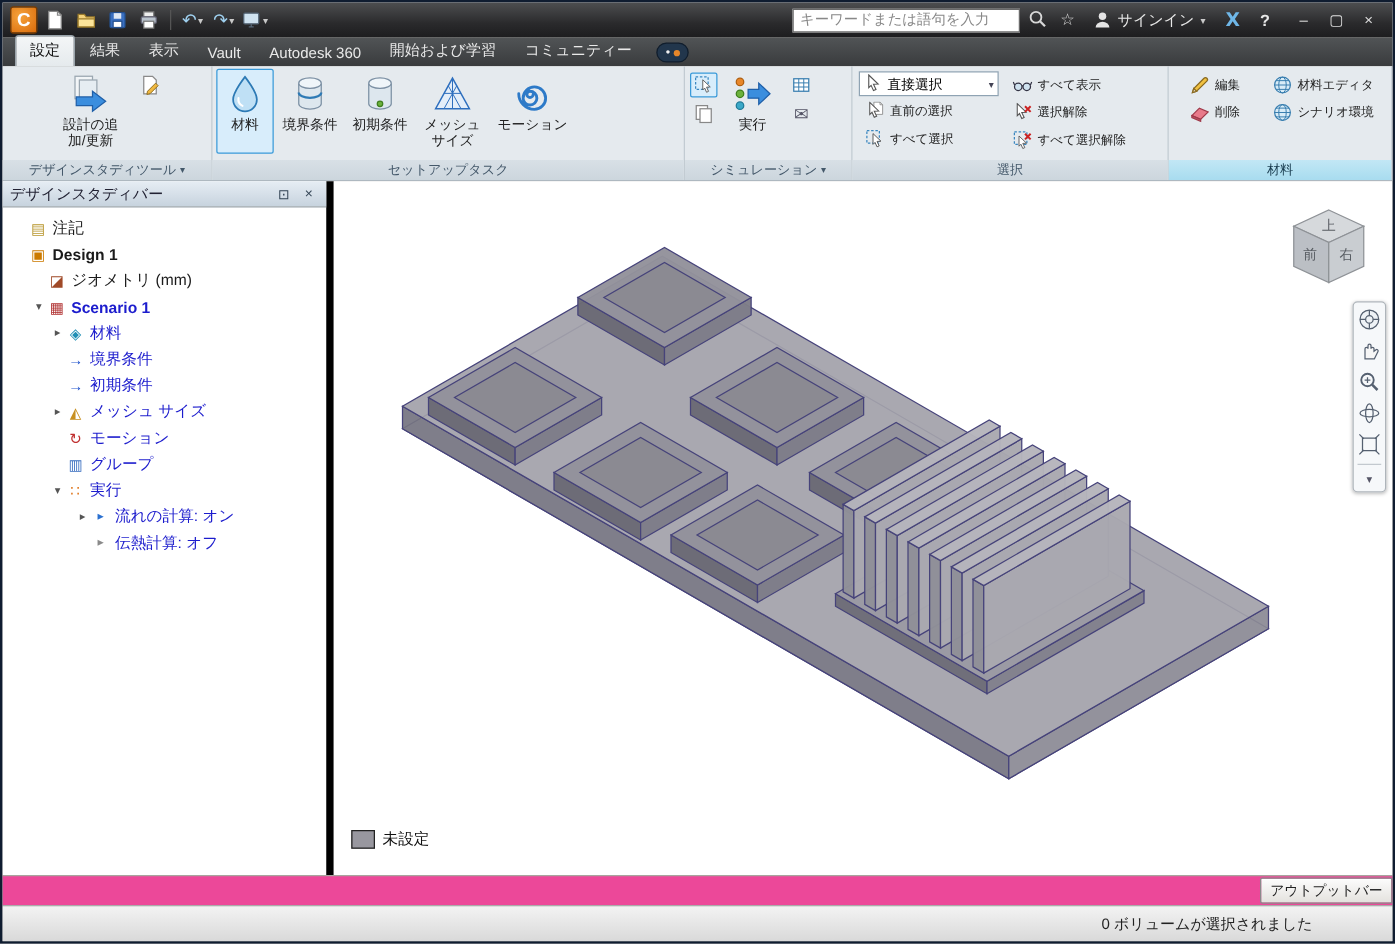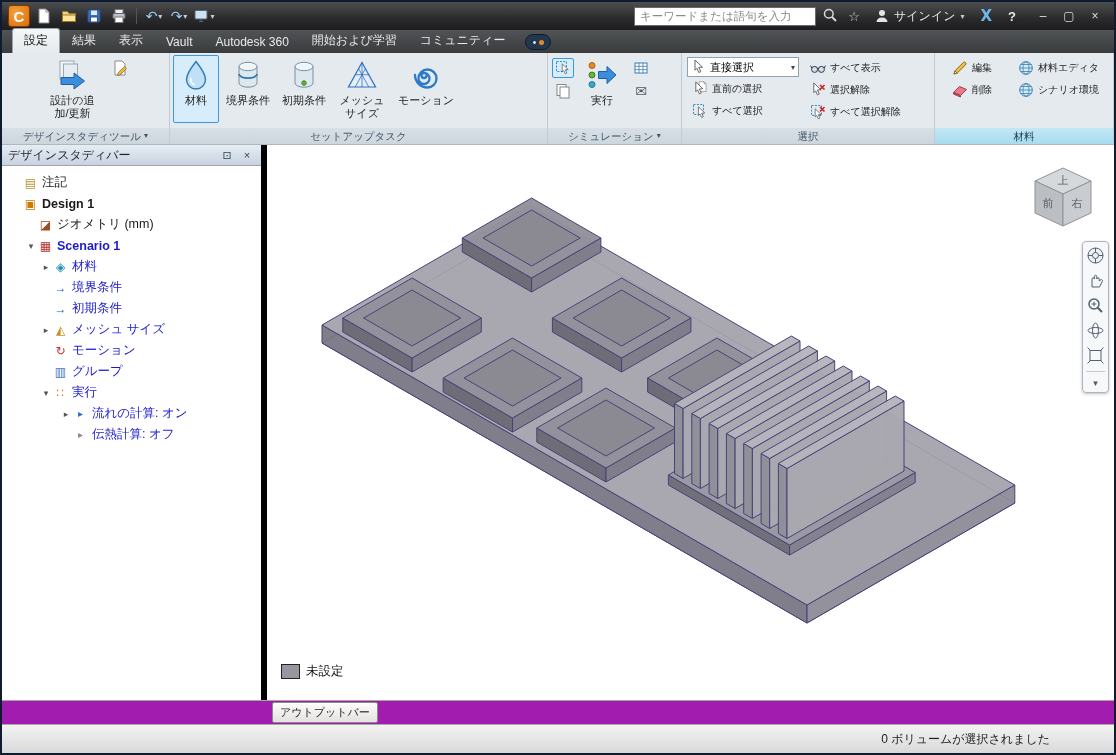--- a/index.html
+++ b/index.html
@@ -78,21 +78,21 @@
   .scene{position:absolute;left:0;top:0;width:100%;height:100%;}
   .legend{position:absolute;left:14px;bottom:20px;display:flex;align-items:center;gap:6px;font-size:12.5px;color:#111;}
   .legend .sw{width:19px;height:15px;background:#98979f;border:1px solid #222;}
   .viewcube{position:absolute;right:14px;top:16px;width:74px;height:74px;opacity:.92;}
   .navbar{position:absolute;right:5px;top:96px;width:27px;background:rgba(246,248,250,.95);border:1px solid #aeb4ba;border-radius:4px;box-shadow:0 1px 3px rgba(0,0,0,.25);display:flex;flex-direction:column;align-items:center;padding:4px 0;gap:6px;}
   .navico{width:19px;height:19px;}
   .navdiv{width:19px;height:1px;background:#c3c9cf;}
   .navmore{font-size:9px;color:#556;}
 
   
-  .outstrip{height:24px;background:#a21caf;border-top:1px solid #a8a49e;display:flex;align-items:center;flex:0 0 auto;}
+  .outstrip{height:24px;background:#ec4899;border-top:1px solid #a8a49e;display:flex;align-items:center;flex:0 0 auto;justify-content:flex-end;}
   .outbtn{margin-left:270px;font-size:11px;color:#222;background:linear-gradient(#fcfcfc,#e4e2de);border:1px solid #8a8a8a;border-radius:2px;padding:2px 7px;box-shadow:inset 0 1px 0 #fff;}
   .statusbar{height:29px;background:linear-gradient(#f3f3f3,#d9d9d9);border-top:1px solid #aaa;display:flex;align-items:center;justify-content:flex-end;padding-right:64px;font-size:12px;color:#222;flex:0 0 auto;}
 </style>
 </head>
 <body>
 
 <svg width="0" height="0" style="position:absolute" aria-hidden="true">
   <defs>
     <symbol id="sym-pointer" viewBox="0 0 16 16">
         <path d="M4 1 L11.5 8.2 L7.8 8.4 L9.8 12.6 L7.8 13.5 L5.9 9.3 L4 11.2 Z" fill="#fff" stroke="#555" stroke-width="0.9"></path>

